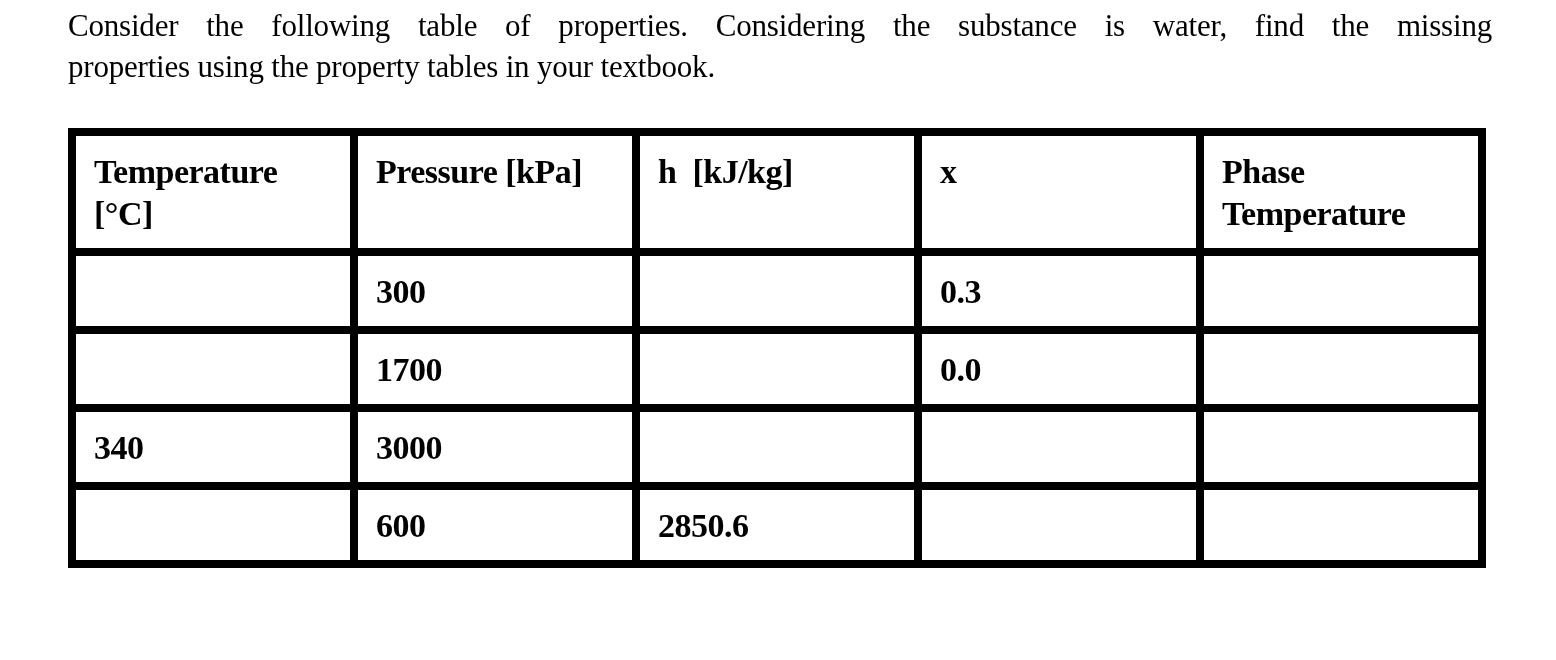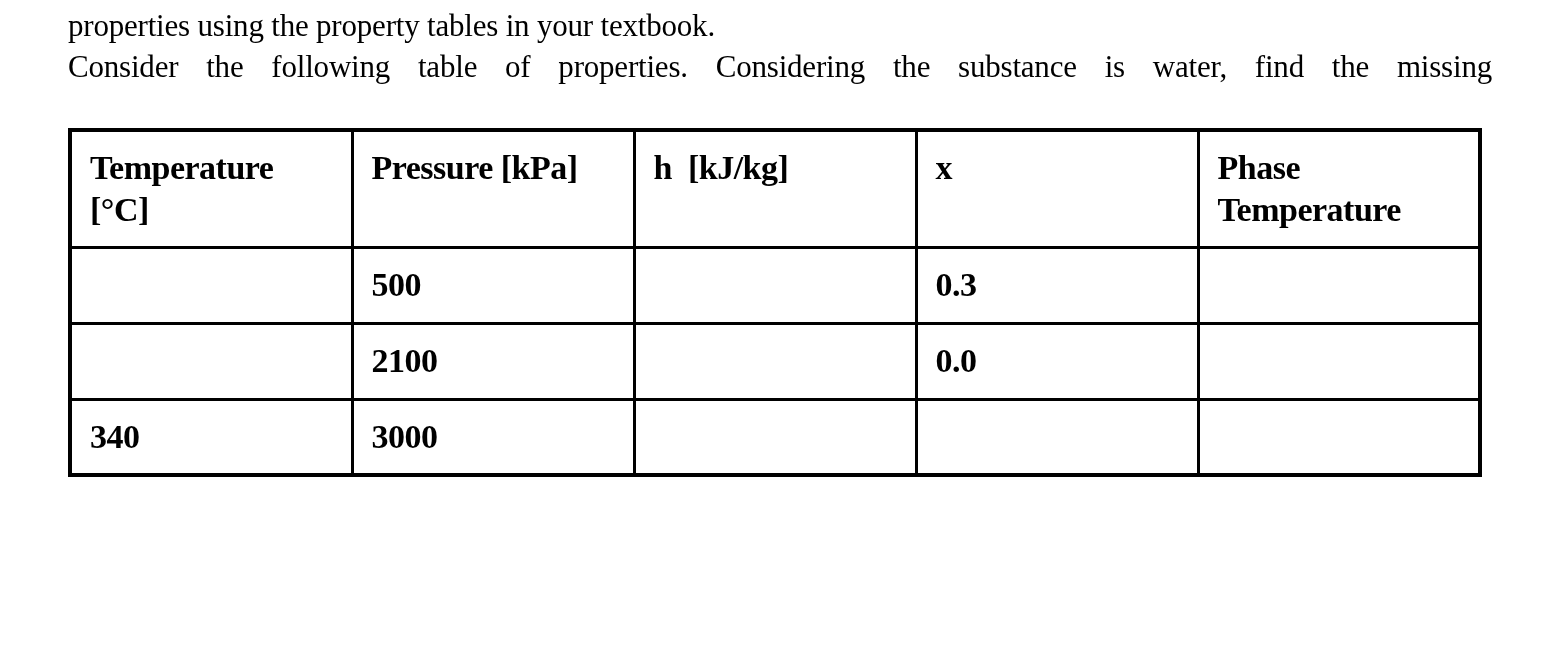--- a/index.html
+++ b/index.html
@@ -36,43 +36,43 @@
   table.props {
     border-collapse: collapse;
     table-layout: fixed;
     width: 1410px;
     margin-top: 41px;
     border: 4px solid #000000;
   }
   table.props col { width: 282px; }
   table.props th,
   table.props td {
-    border: 3px solid #000000;
+    border: 8px solid #000000;
     vertical-align: top;
     text-align: left;
     font-weight: bold;
     font-size: 34px;
     line-height: 42px;
     letter-spacing: -0.5px;
     padding: 15px 18px 13px 18px;
     white-space: pre-wrap;
     overflow: hidden;
     color: #000000;
   }
   table.props thead tr { height: 117px; }
   table.props tbody tr { height: 76px; }
 </style>
 </head>
 <body>
 
 <div class="page">
 
   <p class="problem">
+    <span class="line justified">Consider the following table of properties. Considering the substance is water, find the missing</span>
     <span class="line">properties using the property tables in your textbook.</span>
-    <span class="line justified">Consider the following table of properties. Considering the substance is water, find the missing</span>
   </p>
 
   <table class="props">
     <colgroup>
       <col>
         <col>
         <col>
         <col>
         <col>
     </colgroup>
@@ -83,35 +83,42 @@
         <th>Pressure [kPa]</th>
         <th>h  [kJ/kg]</th>
         <th>x</th>
         <th>Phase
 Temperature</th>
       </tr>
     </thead>
     <tbody>
       <tr>
         <td></td>
-        <td>500</td>
+        <td>300</td>
         <td></td>
         <td>0.3</td>
         <td></td>
       </tr>
       <tr>
         <td></td>
-        <td>2100</td>
+        <td>1700</td>
         <td></td>
         <td>0.0</td>
         <td></td>
       </tr>
       <tr>
         <td>340</td>
         <td>3000</td>
         <td></td>
         <td></td>
         <td></td>
       </tr>
+      <tr>
+        <td></td>
+        <td>600</td>
+        <td>2850.6</td>
+        <td></td>
+        <td></td>
+      </tr>
     </tbody>
   </table>
 
 </div>
 
 </body></html>

